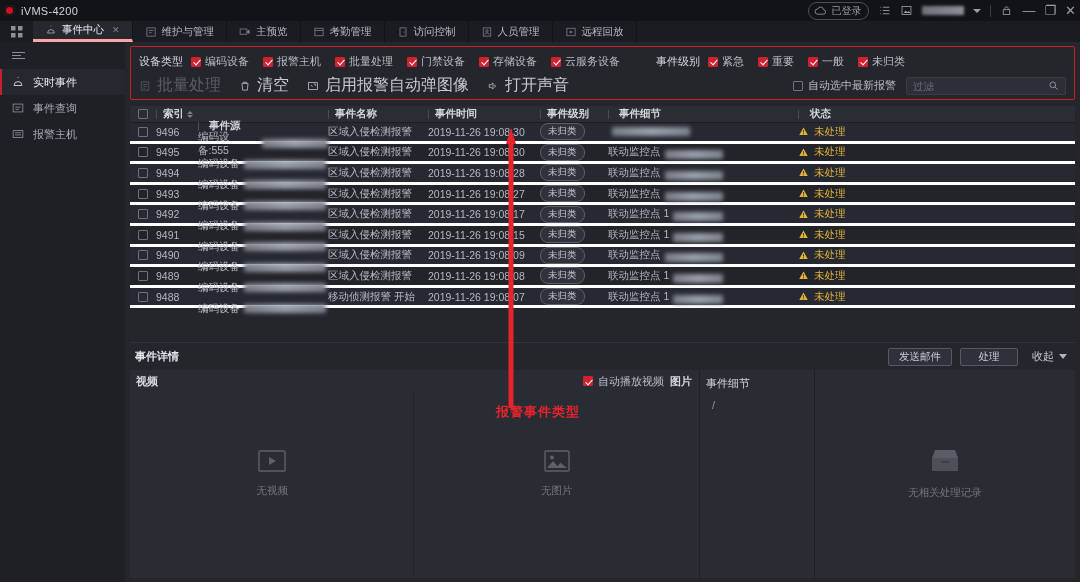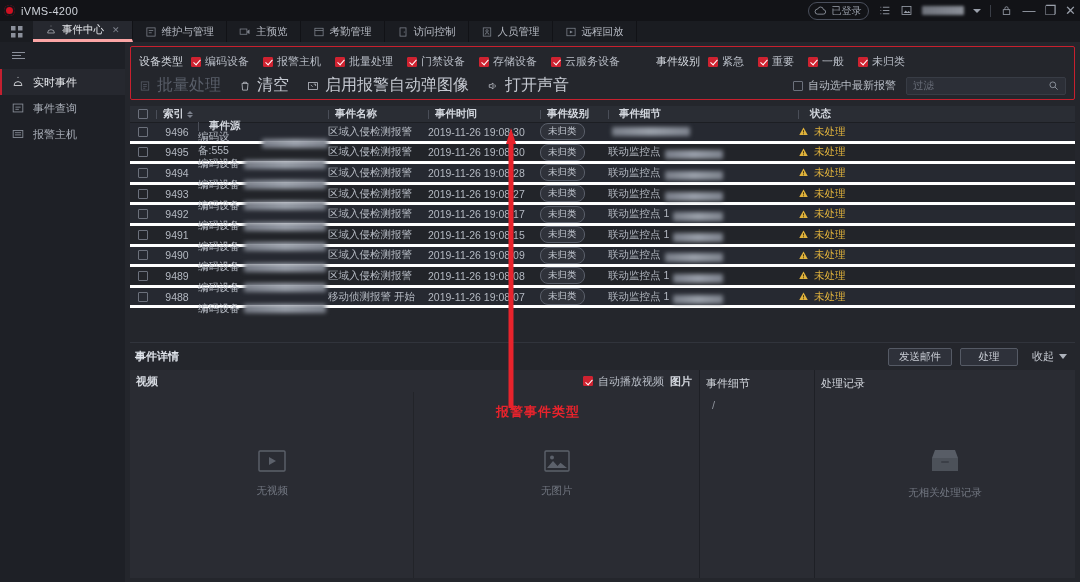--- a/index.html
+++ b/index.html
@@ -55,31 +55,31 @@
   .box.on:after{content:"";position:absolute;left:2.5px;top:0.5px;width:3px;height:6px;
      border:solid #fff;border-width:0 1.4px 1.4px 0;transform:rotate(42deg);}
   .tool{ display:flex;align-items:center;gap:6px;margin-right:18px;color:#c6cad2;font-size:16px;}
   .tool.disabled{ color:#595e69;}
   .tool-ico{width:12px;height:12px;}
   .spacer{flex:1;}
   .auto-chk{ display:flex;align-items:center;gap:5px;color:#b9bec7;font-size:11px;margin-right:10px;}
   .search{ width:160px;height:18px;background:#2c2f37;border:1px solid #383c45;border-radius:2px;
      display:flex;align-items:center;padding:0 6px;}
   .search input{ background:transparent;border:0;outline:0;flex:1;color:#b9bec7;font-size:10.5px;
-     font-family:Liberation Mono, monospace;}
+     font-family:Liberation Sans, sans-serif;}
   .search input::placeholder{color:#686d78;}
   
   .table{ margin:6px 5px 0 5px; }
   .thead{ display:flex;align-items:center;height:17px;background:#2a2d34;color:#d3d7de;
      font-size:10.5px;font-weight:bold;border-bottom:1px solid #1c1e23;}
   .tr{ display:flex;align-items:center;height:20.6px;border-bottom:3px solid #ffffff;color:#b4b9c2;font-size:10.5px;}
   .tr:nth-child(odd){background:#262931;}
   .tr:nth-child(even){background:#222429;}
   .c-chk{width:26px;display:flex;justify-content:center;}
-  .c-idx{width:42px;text-align:center;}
+  .c-idx{width:42px;}
   .c-src{width:130px;display:flex;align-items:center;gap:4px;margin-top:24px;}
   .c-name{width:100px;}
   .c-time{width:112px;}
   .c-lvl{width:68px;}
   .c-det{width:190px;display:flex;align-items:flex-end;gap:4px;}
   .c-st{flex:1;display:flex;align-items:center;gap:5px;}
   .sep{ width:1px;height:9px;background:#4a4e58;margin-right:6px;}
   .blur{ height:9px;border-radius:1px;background:linear-gradient(90deg,#787d88,#9aa0aa,#7d828d);
      filter:blur(2.2px); }
   .badge{ display:inline-block;border:1px solid #5a5f6a;border-radius:8px;padding:1px 7px;
@@ -661,21 +661,20 @@
             <span>无视频</span>
           </div>
         </div>
 
         <div class="pane pane-det">
           <div class="pane-label">事件细节</div>
           <div class="slash">/</div>
         </div>
 
         <div class="pane pane-rec">
-          <div class="pane-label">处理记录</div>
           <div class="empty">
             <svg width="36" height="26" viewBox="0 0 36 26">
                 <path d="M5 10h26v13H5z" fill="#4c5159"></path>
                 <path d="M8 2h20l3 8H5z" fill="#585d66"></path>
                 <rect x="14" y="13" width="8" height="2" rx="1" fill="#3b3f47"></rect>
               </svg>
             <span>无相关处理记录</span>
           </div>
         </div>
       </div>

